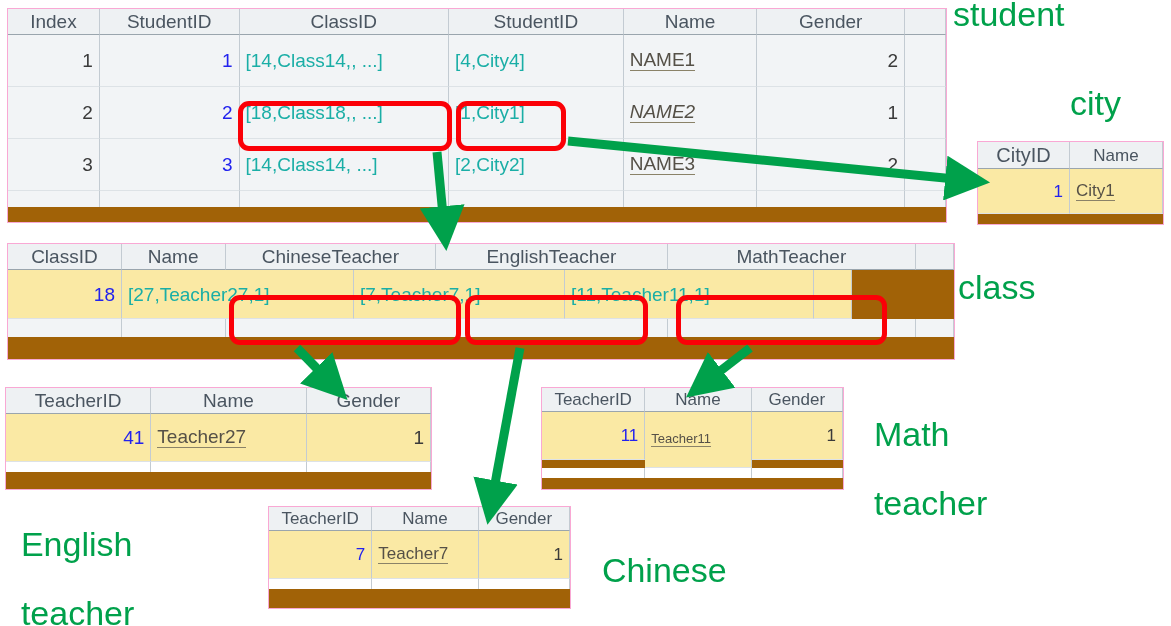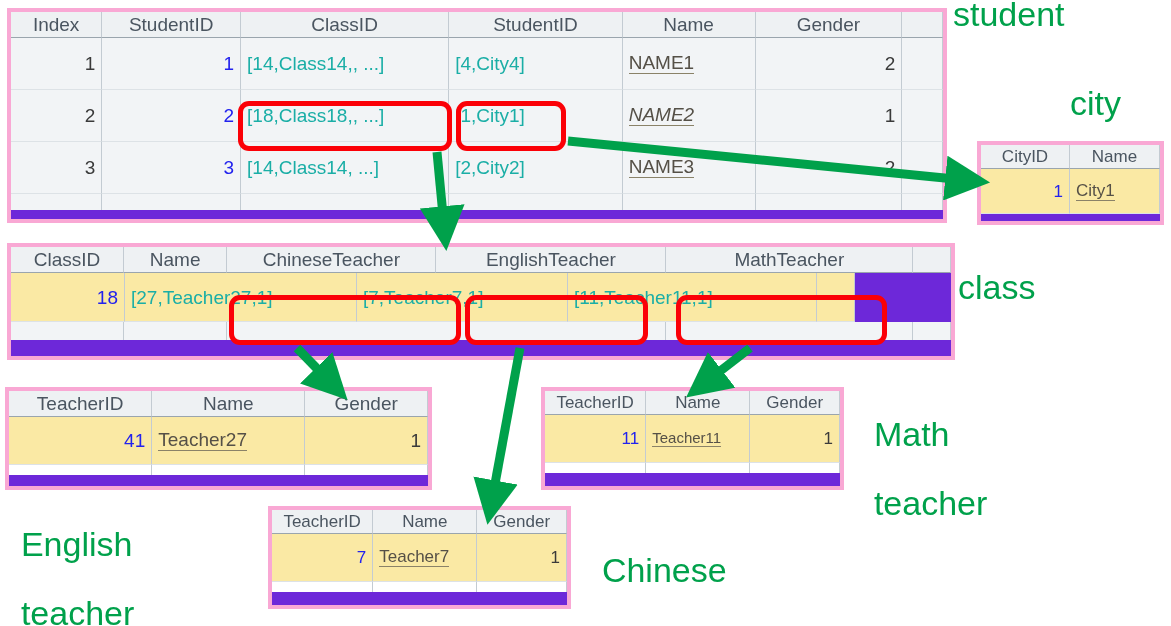--- a/index.html
+++ b/index.html
@@ -4,22 +4,22 @@
 <style>
   html,body{margin:0;padding:0;background:#ffffff;}
   body{
     width:1171px;height:626px;position:relative;overflow:hidden;
     font-family:"Liberation Sans","DejaVu Sans",sans-serif;
   }
 
   
   .gtable{
     position:absolute;
-    background:#6d28d9;
-    border:4px solid #f9a8d4;
+    background:#a16207;
+    border:1px solid #f9a8d4;
     box-sizing:border-box;
     font-size:19px;
     color:#3a3a3a;
   }
   .gtable .row{display:flex;}
   .gtable .hdr .cell{
     background:#eef1f3;
     color:#4a5560;
     font-weight:400;
     text-align:center;
@@ -141,21 +141,21 @@
     <div class="cell" style="width:210px;height:16px;"></div>
     <div class="cell" style="width:175px;height:16px;"></div>
     <div class="cell" style="width:134px;height:16px;"></div>
     <div class="cell" style="width:148px;height:16px;"></div>
     <div class="cell gutter" style="width:41px;height:16px;"></div>
   </div>
 </div>
 
 <div class="gtable" id="city-table" style="left:977px;top:141px;width:187px;height:84px;">
   <div class="row hdr">
-    <div class="cell ctr" style="width:92px;font-size:17px;">CityID</div>
+    <div class="cell ctr" style="width:92px;font-size:20px;">CityID</div>
     <div class="cell ctr" style="width:93px;font-size:17px;">Name</div>
   </div>
   <div class="row body yellowrow">
     <div class="cell num blue" style="width:92px;height:45px;font-size:17px;">1</div>
     <div class="cell lft" style="width:93px;height:45px;font-size:17px;">
         <span class="ulink">City1</span>
       </div>
   </div>
 </div>
 
@@ -206,21 +206,21 @@
 </div>
 
 <div class="gtable" id="math-teacher-table" style="left:541px;top:387px;width:303px;height:103px;">
   <div class="row hdr">
     <div class="cell ctr" style="width:104px;font-size:17px;">TeacherID</div>
     <div class="cell ctr" style="width:107px;font-size:17px;">Name</div>
     <div class="cell ctr" style="width:92px;font-size:17px;">Gender</div>
   </div>
   <div class="row body yellowrow">
     <div class="cell num blue" style="width:104px;height:48px;font-size:17px;">11</div>
-    <div class="cell lft" style="width:107px;height:48px;font-size:15px;">
+    <div class="cell lft" style="width:107px;height:56px;font-size:13px;">
         <span class="ulink">Teacher11</span>
       </div>
     <div class="cell num dark" style="width:92px;height:48px;font-size:17px;">1</div>
   </div>
   <div class="row spacerY">
     <div class="cell" style="width:104px;height:10px;"></div>
     <div class="cell" style="width:107px;height:10px;"></div>
     <div class="cell" style="width:92px;height:10px;"></div>
   </div>
 </div>

